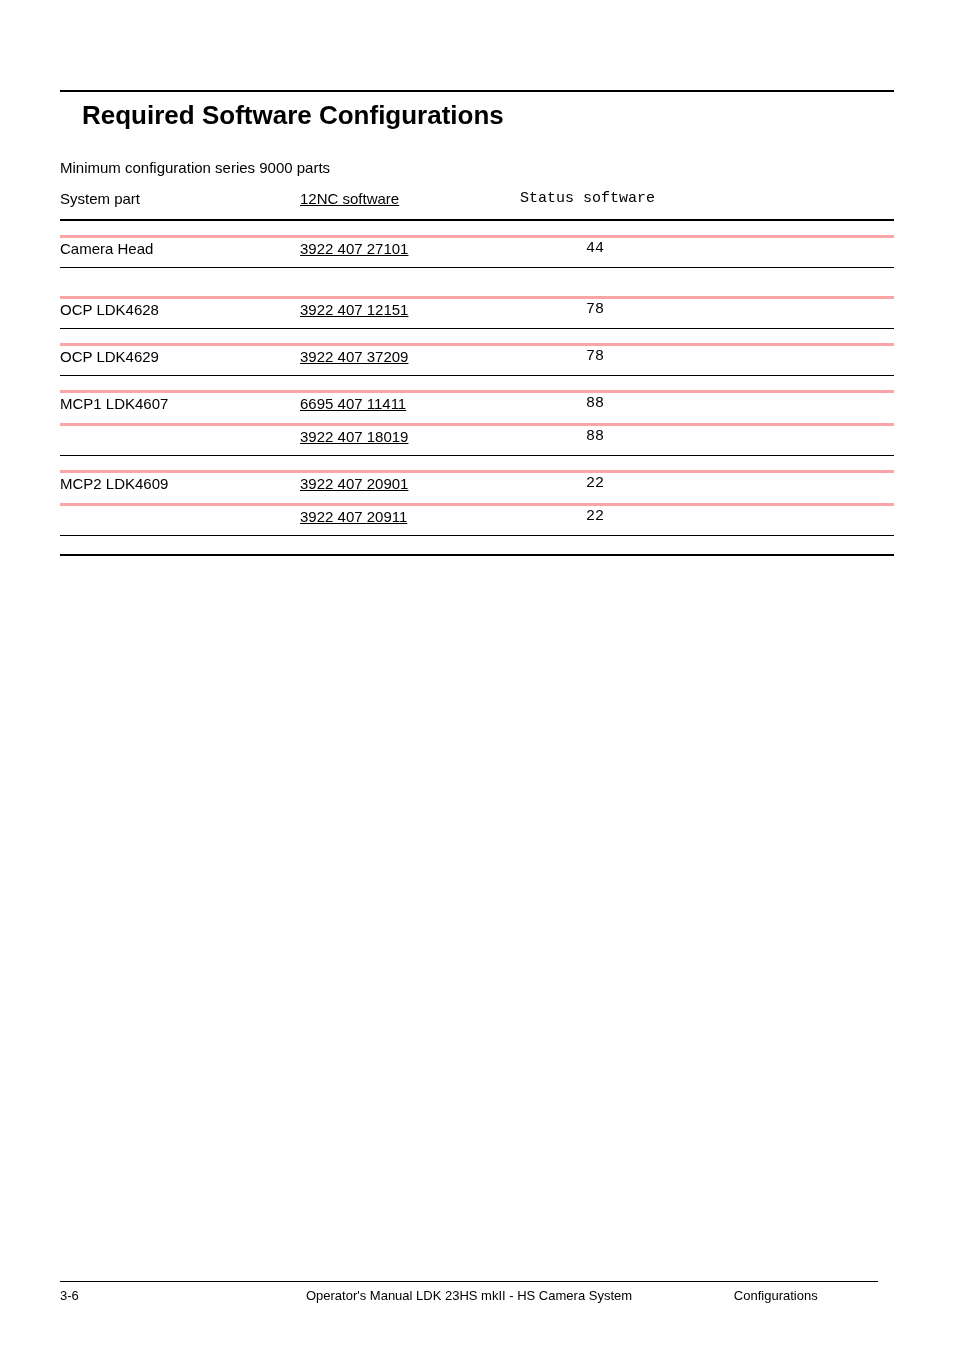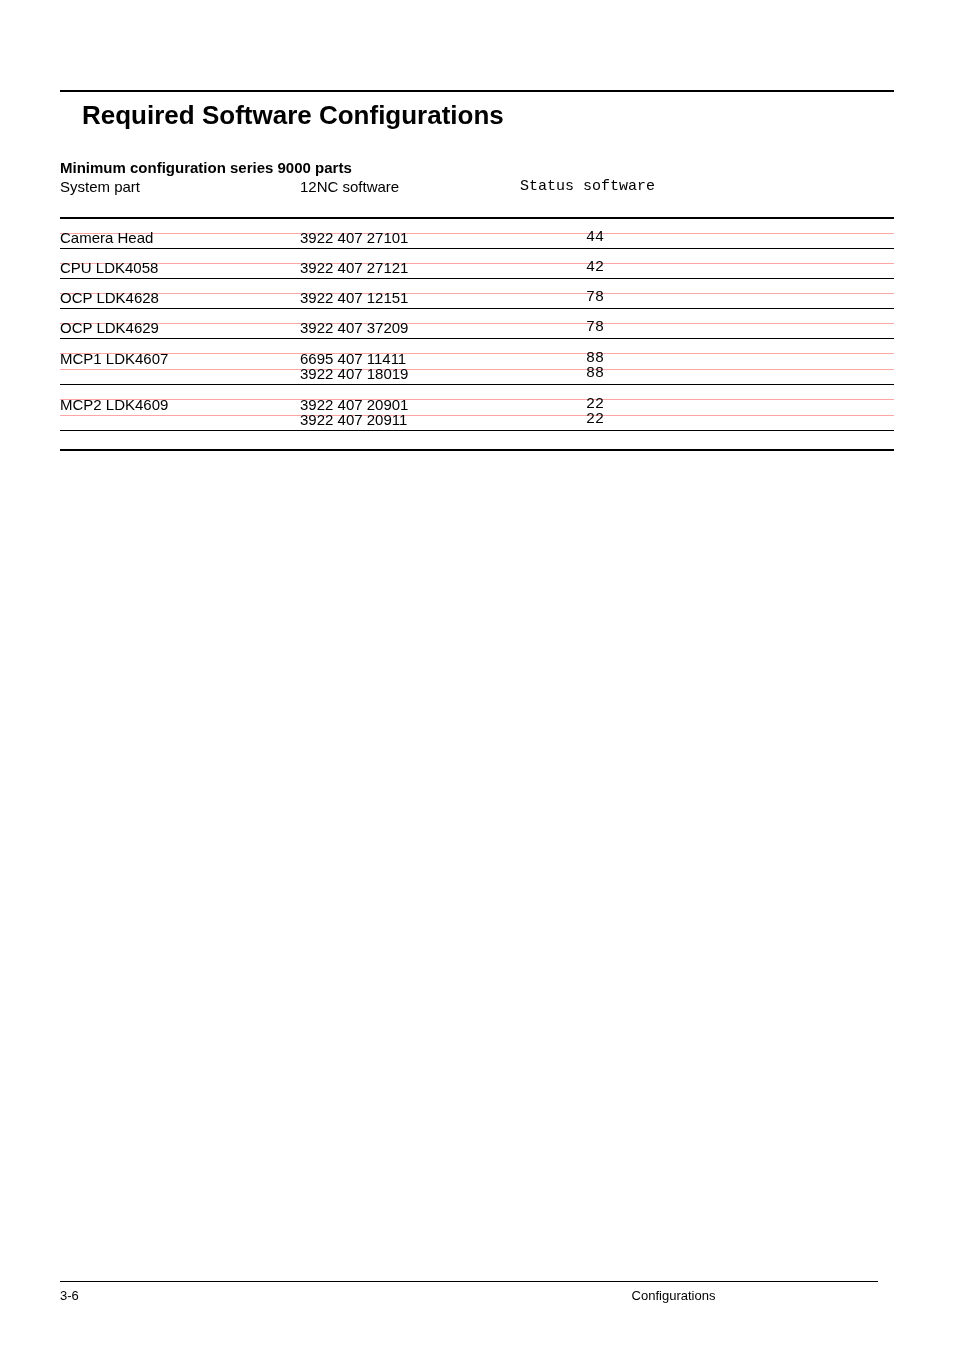--- a/index.html
+++ b/index.html
@@ -26,49 +26,49 @@
     margin-bottom: 8px;
   }
   .section-title {
     font-size: 26px;
     font-weight: bold;
     padding-left: 22px;
     margin-bottom: 28px;
   }
   .subhead {
     font-size: 15px;
-    font-weight: bold;
-    margin-bottom: 2px;
+    font-weight: normal;
+    margin-bottom: 14px;
   }
   .table-area {
     width: 100%;
   }
   .header-row {
     display: flex;
     font-size: 15px;
-    padding-bottom: 22px;
+    padding-bottom: 12px;
     border-bottom: 2px solid #000;
   }
   .col1 { width: 240px; }
-  .col2 { width: 220px; }
+  .col2 { width: 220px; text-decoration: underline; }
   .col3 { width: 150px; text-align: center; font-family: Liberation Mono, monospace; }
   .col3.header { text-align: left; }
   .spacer-row {
     height: 14px;
   }
   .group {
     margin-bottom: 0;
   }
   .data-row {
     display: flex;
     font-size: 15px;
-    border-top: 1px solid #fca5a5;
+    border-top: 3px solid #fca5a5;
     padding: 2px 0 2px 0;
-    height: 16px;
-    align-items: flex-end;
+    height: 33px;
+    align-items: flex-start;
   }
   .group-end {
     border-bottom: 1px solid #000;
   }
   .table-end-rule {
     border-top: 2px solid #000;
     margin-top: 18px;
   }
   .footer {
     position: absolute;
@@ -104,27 +104,20 @@
     <div id="groups-container">
         <div class="spacer-row"></div>
         <div class="group">
           <div class="data-row group-end">
             <div class="col1">Camera Head</div>
             <div class="col2">3922 407 27101</div>
             <div class="col3">44</div>
           </div>
         </div>
         <div class="spacer-row"></div>
-        <div class="group">
-          <div class="data-row group-end">
-            <div class="col1">CPU LDK4058</div>
-            <div class="col2">3922 407 27121</div>
-            <div class="col3">42</div>
-          </div>
-        </div>
         <div class="spacer-row"></div>
         <div class="group">
           <div class="data-row group-end">
             <div class="col1">OCP LDK4628</div>
             <div class="col2">3922 407 12151</div>
             <div class="col3">78</div>
           </div>
         </div>
         <div class="spacer-row"></div>
         <div class="group">
@@ -161,14 +154,15 @@
           </div>
         </div>
       </div>
 
     <div class="table-end-rule"></div>
   </div>
 </div>
 
 <div class="footer">
   <div class="footer-left">3-6</div>
+  <div class="footer-center">Operator's Manual LDK 23HS mkII - HS Camera System</div>
   <div class="footer-right">Configurations</div>
 </div>
 
 </body></html>

